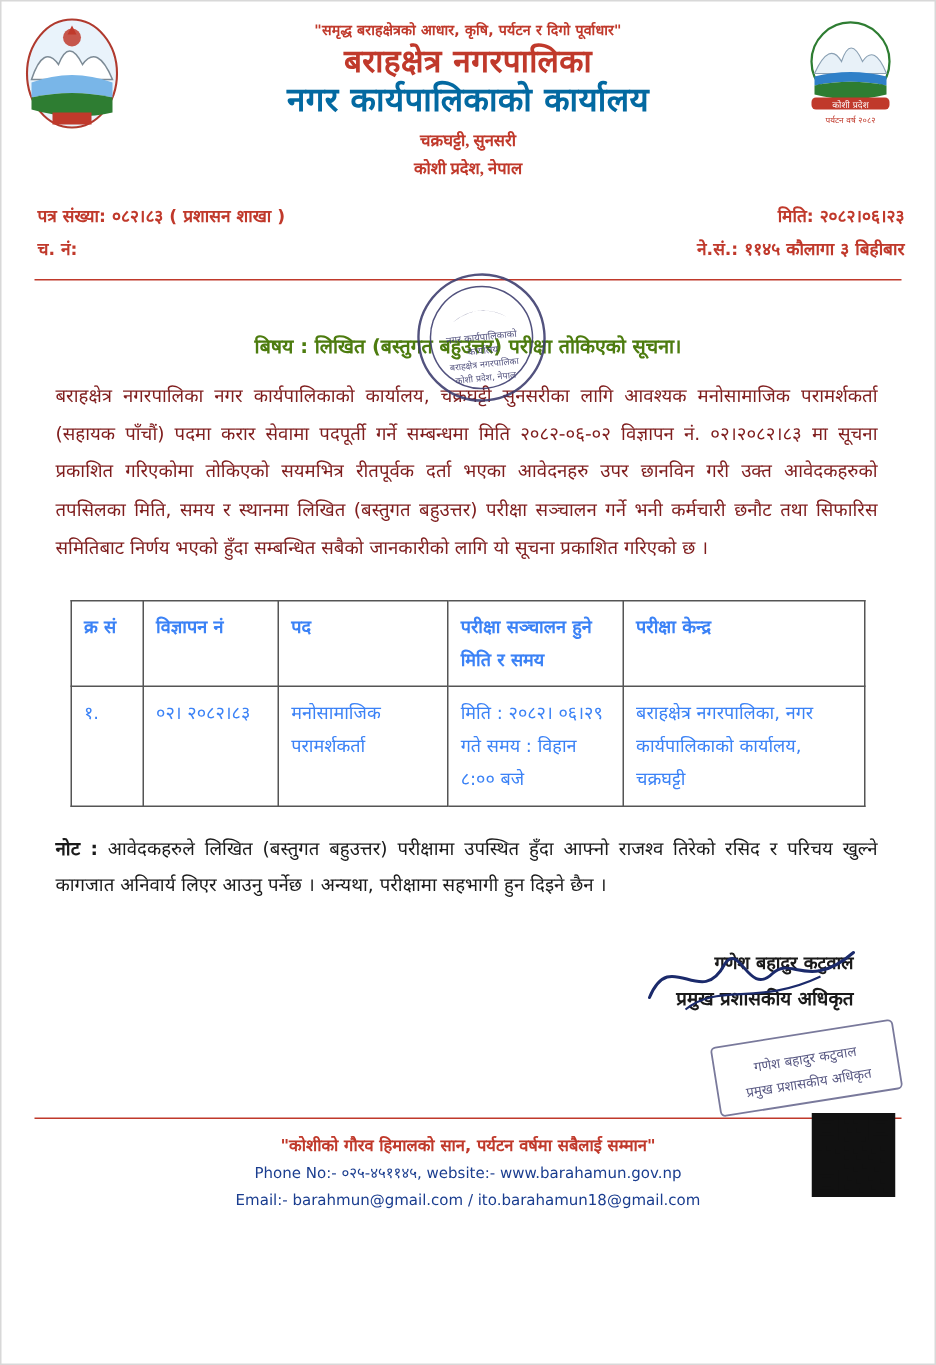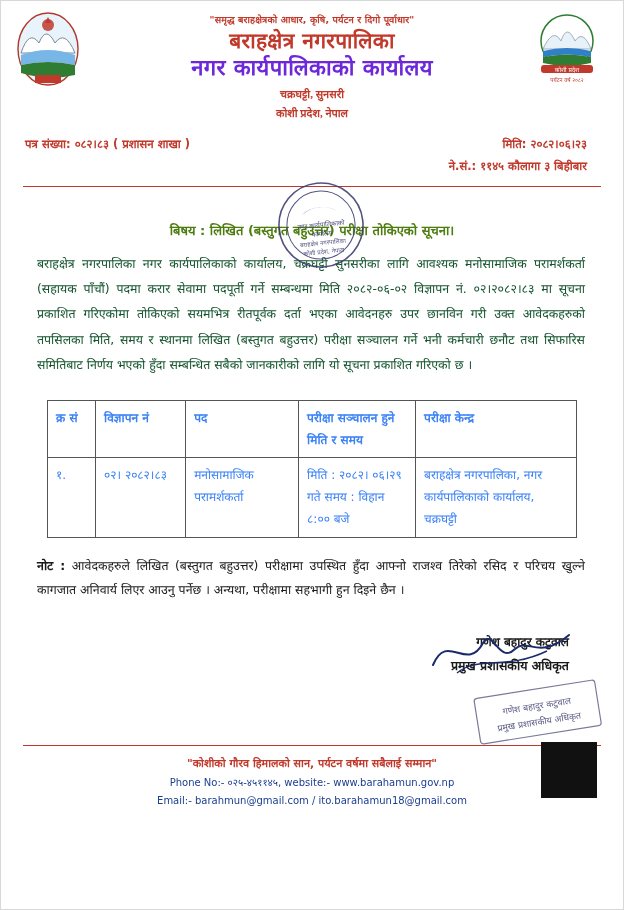--- a/index.html
+++ b/index.html
@@ -34,42 +34,42 @@
   .org1{
     font-size:21px;
     font-weight:bold;
     color:#c0392b;
     line-height:1.25;
     letter-spacing:.3px;
   }
   .org2{
     font-size:22px;
     font-weight:bold;
-    color:#6d28d9;
+    color:#0369a1;
     line-height:1.3;
     letter-spacing:.3px;
   }
   .addr{
     font-size:11px;
     color:#c0392b;
     font-weight:bold;
     line-height:1.5;
     margin-top:3px;
     font-family:Liberation Serif, serif;
   }
   .emblem-left{
     position:absolute;left:14px;top:8px;width:66px;height:78px;
   }
   .emblem-right{
     position:absolute;right:14px;top:10px;width:84px;height:74px;
   }
   
   .refrow{
     display:flex;justify-content:space-between;align-items:flex-start;
-    padding:10px 36px 0 24px;
+    padding:10px 20px 0 24px;
     font-size:11.5px;color:#c0392b;font-weight:bold;
     position:relative;
   }
   .refleft div, .refright div{line-height:1.9;}
   .refright{text-align:right;}
   .rule{
     margin:8px 22px 0 22px;
     border-top:1.6px solid #c0392b;
     position:relative;
   }
@@ -86,21 +86,21 @@
     font-size:13px;
     font-weight:bold;
     margin:34px 0 12px 0;
     color:#4d7c0f;
   }
   .para{
     font-size:12.4px;
     line-height:2.05;
     text-align:justify;
     margin:6px 38px 0 36px;
-    color:#14532d;
+    color:#7f1d1d;
   }
   
   table.notice{
     border-collapse:collapse;
     margin:22px auto 0 auto;
     width:530px;
     font-size:12px;
     color:#3b82f6;
   }
   table.notice th, table.notice td{
@@ -194,20 +194,21 @@
     <div class="motto">"समृद्ध बराहक्षेत्रको आधार, कृषि, पर्यटन र दिगो पूर्वाधार"</div>
     <div class="org1">बराहक्षेत्र नगरपालिका</div>
     <div class="org2">नगर कार्यपालिकाको कार्यालय</div>
     <div class="addr">चक्रघट्टी, सुनसरी</div>
     <div class="addr">कोशी प्रदेश, नेपाल</div>
   </div>
 
   <div class="refrow">
     <div class="refleft">
       <div>पत्र संख्या: ०८२।८३  ( प्रशासन शाखा )</div>
+      <div>च. नं:</div>
     </div>
     <div class="refright">
       <div>मिति: २०८२।०६।२३</div>
       <div>ने.सं.: ११४५ कौलागा ३ बिहीबार</div>
     </div>
   </div>
 
   <div class="rule"></div>
 
   <svg class="stamp" viewBox="0 0 96 96">

